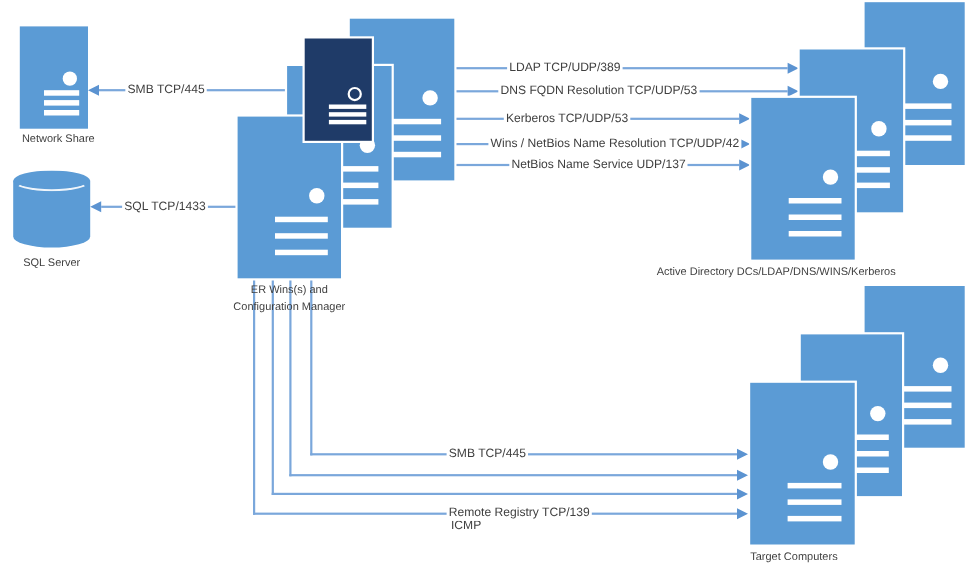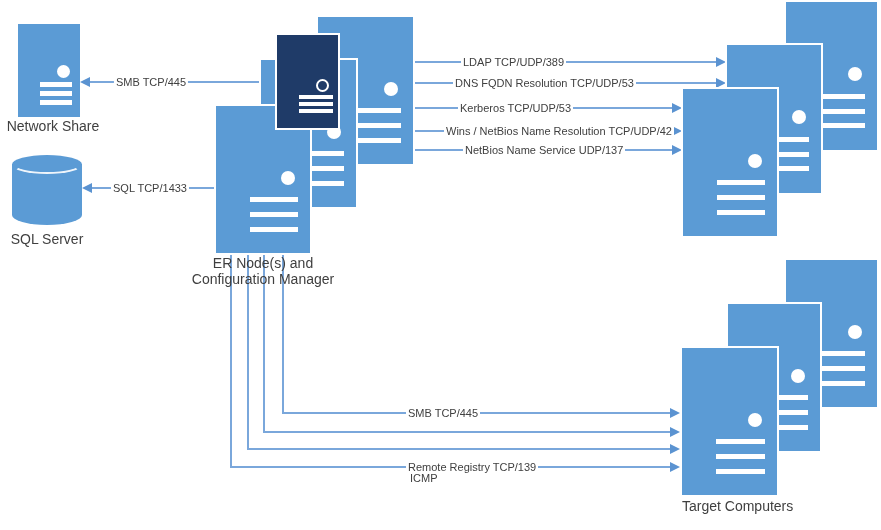--- a/index.html
+++ b/index.html
@@ -29,21 +29,21 @@
   .hl{position:absolute;height:2px;background:#7AA7DB;z-index:0;}
   .vl{position:absolute;width:2px;background:#7AA7DB;z-index:0;}
   .ah-r{position:absolute;width:0;height:0;border-top:5px solid transparent;
     border-bottom:5px solid transparent;border-left:10px solid #5B93D1;z-index:1;}
   .ah-l{position:absolute;width:0;height:0;border-top:5px solid transparent;
     border-bottom:5px solid transparent;border-right:10px solid #5B93D1;z-index:1;}
   
   .clbl{position:absolute;font-size:11px;line-height:13px;color:#404040;background:#fff;
     padding:0 2px;white-space:nowrap;transform:translateY(-50%);z-index:2;}
   .clbl.cc{transform:translate(-50%,-50%);}
-  .nlbl{position:absolute;font-size:14px;line-height:15px;color:#3F3F3F;white-space:nowrap;z-index:6;}
+  .nlbl{position:absolute;font-size:10px;line-height:15px;color:#3F3F3F;white-space:nowrap;z-index:6;}
   .nlbl.cc{transform:translateX(-50%);text-align:center;}
 </style>
 </head>
 <body>
 
 <div id="stage">
 
   <div class="srv small z1" style="left:18px;top:24px;width:62px;height:93px;">
     <div class="dot"></div>
     <div class="bar b1"></div>
@@ -75,41 +75,42 @@
     <div class="bar b1"></div>
     <div class="bar b2"></div>
     <div class="bar b3"></div>
   </div>
   <div class="srv navy z4" style="left:277px;top:35px;width:61px;height:93px;">
     <div class="dot"></div>
     <div class="bar b1"></div>
     <div class="bar b2"></div>
     <div class="bar b3"></div>
   </div>
-  <div class="nlbl cc" style="left:263px;top:256px;">ER Node(s) and</div>
+  <div class="nlbl cc" style="left:263px;top:256px;">ER Wins(s) and</div>
   <div class="nlbl cc" style="left:263px;top:272px;">Configuration Manager</div>
 
   <div class="srv z1" style="left:786px;top:2px;width:91px;height:148px;">
     <div class="dot"></div>
     <div class="bar b1"></div>
     <div class="bar b2"></div>
     <div class="bar b3"></div>
   </div>
   <div class="srv z2" style="left:727px;top:45px;width:94px;height:148px;">
     <div class="dot"></div>
     <div class="bar b1"></div>
     <div class="bar b2"></div>
     <div class="bar b3"></div>
   </div>
   <div class="srv z3" style="left:683px;top:89px;width:94px;height:147px;">
     <div class="dot"></div>
     <div class="bar b1"></div>
     <div class="bar b2"></div>
     <div class="bar b3"></div>
   </div>
+  <div class="nlbl" style="left:597px;top:240px;">Active Directory DCs/LDAP/DNS/WINS/Kerberos</div>
 
   <div class="srv z1" style="left:786px;top:260px;width:91px;height:147px;">
     <div class="dot"></div>
     <div class="bar b1"></div>
     <div class="bar b2"></div>
     <div class="bar b3"></div>
   </div>
   <div class="srv z2" style="left:728px;top:304px;width:92px;height:147px;">
     <div class="dot"></div>
     <div class="bar b1"></div>

